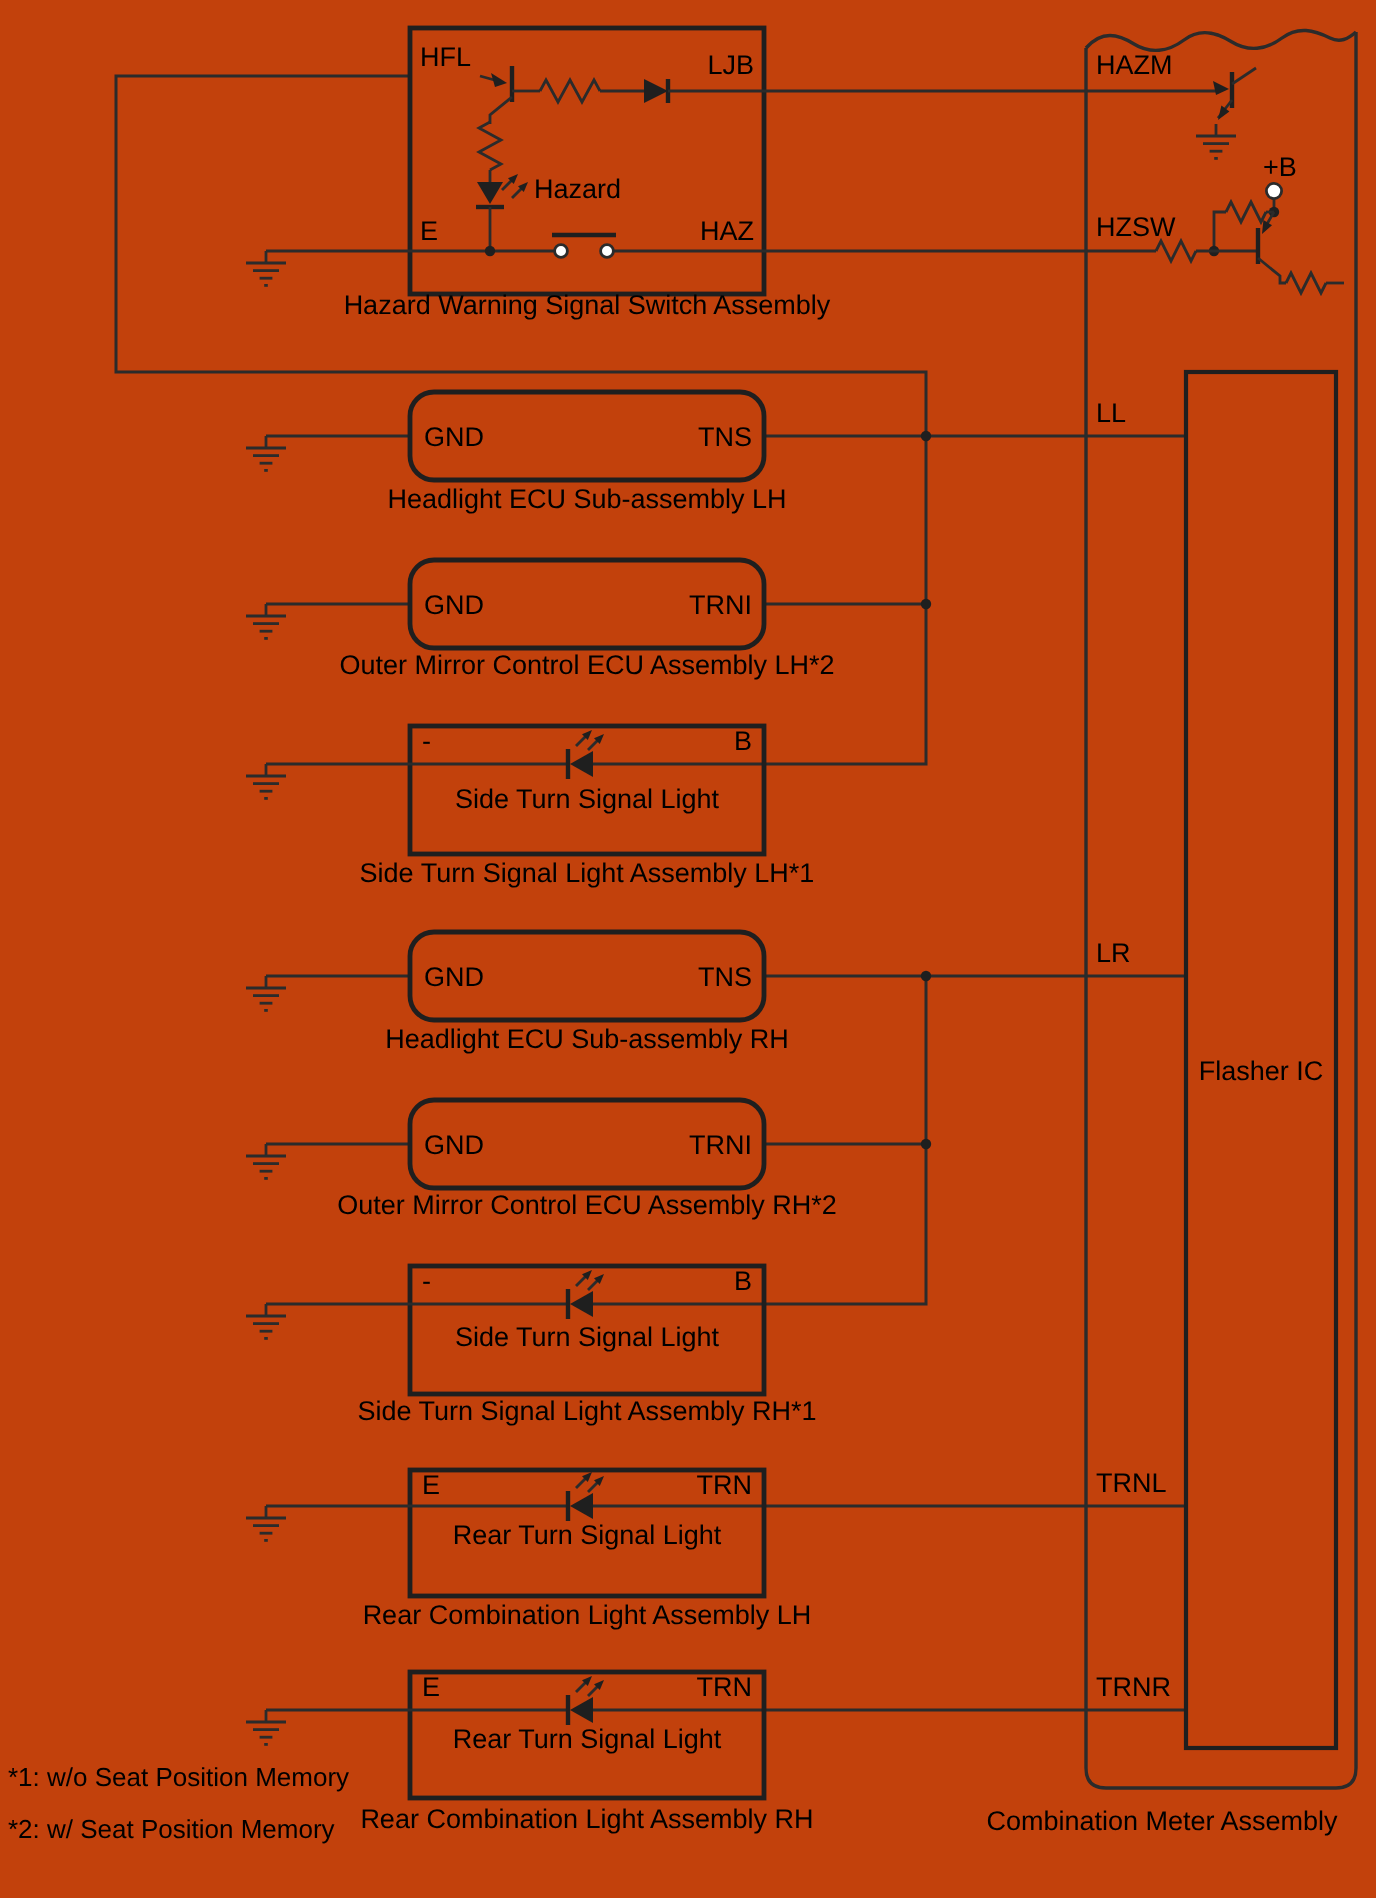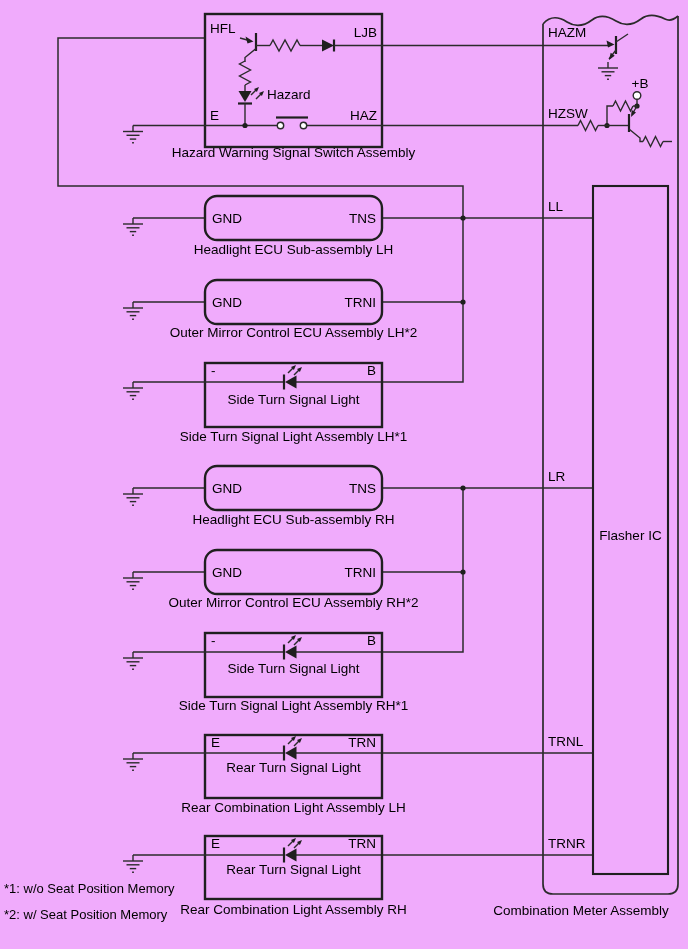--- a/index.html
+++ b/index.html
@@ -1,16 +1,16 @@
 <!DOCTYPE html>
 <html><head>
 <meta charset="utf-8">
 <style>
   html,body{margin:0;padding:0;background:#ffffff;}
-  .stage{width:688px;height:949px;position:relative;background:#f0abfc;}
+  .stage{width:688px;height:949px;position:relative;background:#c2410c;}
   svg{display:block;}
   .wire{stroke:#2b2b2b;stroke-width:1.4;fill:none;}
   .busw{stroke:#2b2b2b;stroke-width:1.5;fill:none;}
   .box{stroke:#1f1f1f;stroke-width:2.4;fill:none;}
   .meterbox{stroke:#2b2b2b;stroke-width:1.7;fill:none;}
   .flasherbox{stroke:#1f1f1f;stroke-width:2.1;fill:none;}
   .bar{stroke:#1f1f1f;stroke-width:2.2;fill:none;}
   .solid{fill:#1f1f1f;stroke:none;}
   .dot{fill:#1f1f1f;stroke:none;}
   .term-circle{fill:#fff;stroke:#2b2b2b;stroke-width:1.4;}

